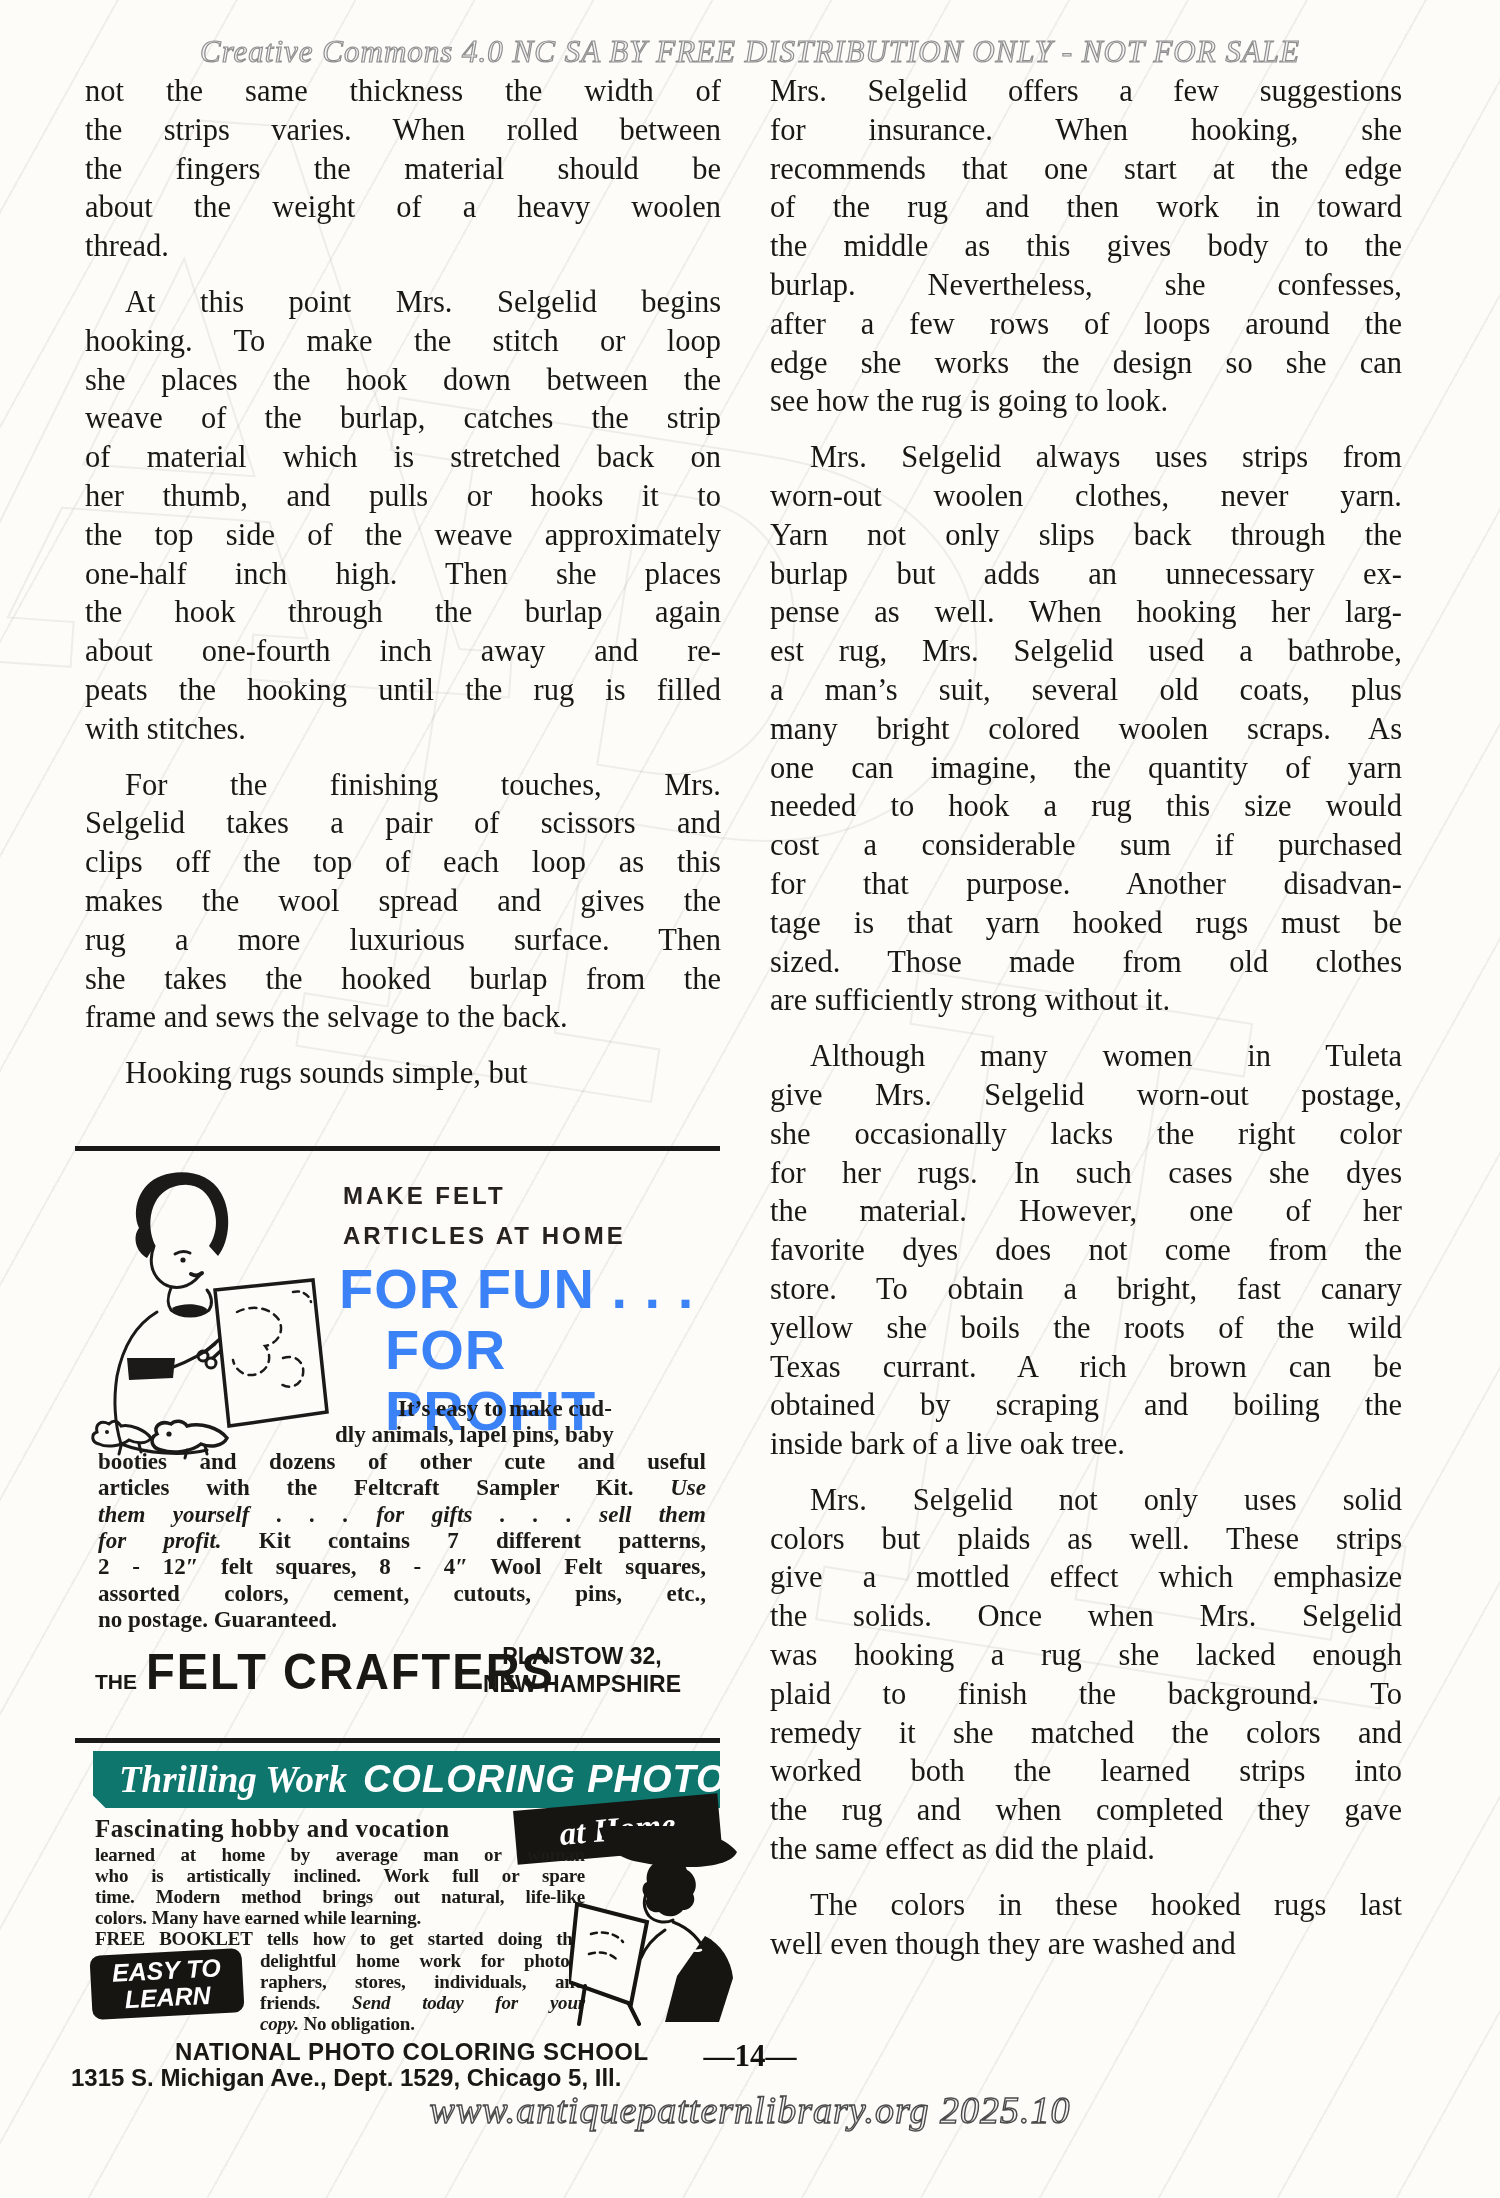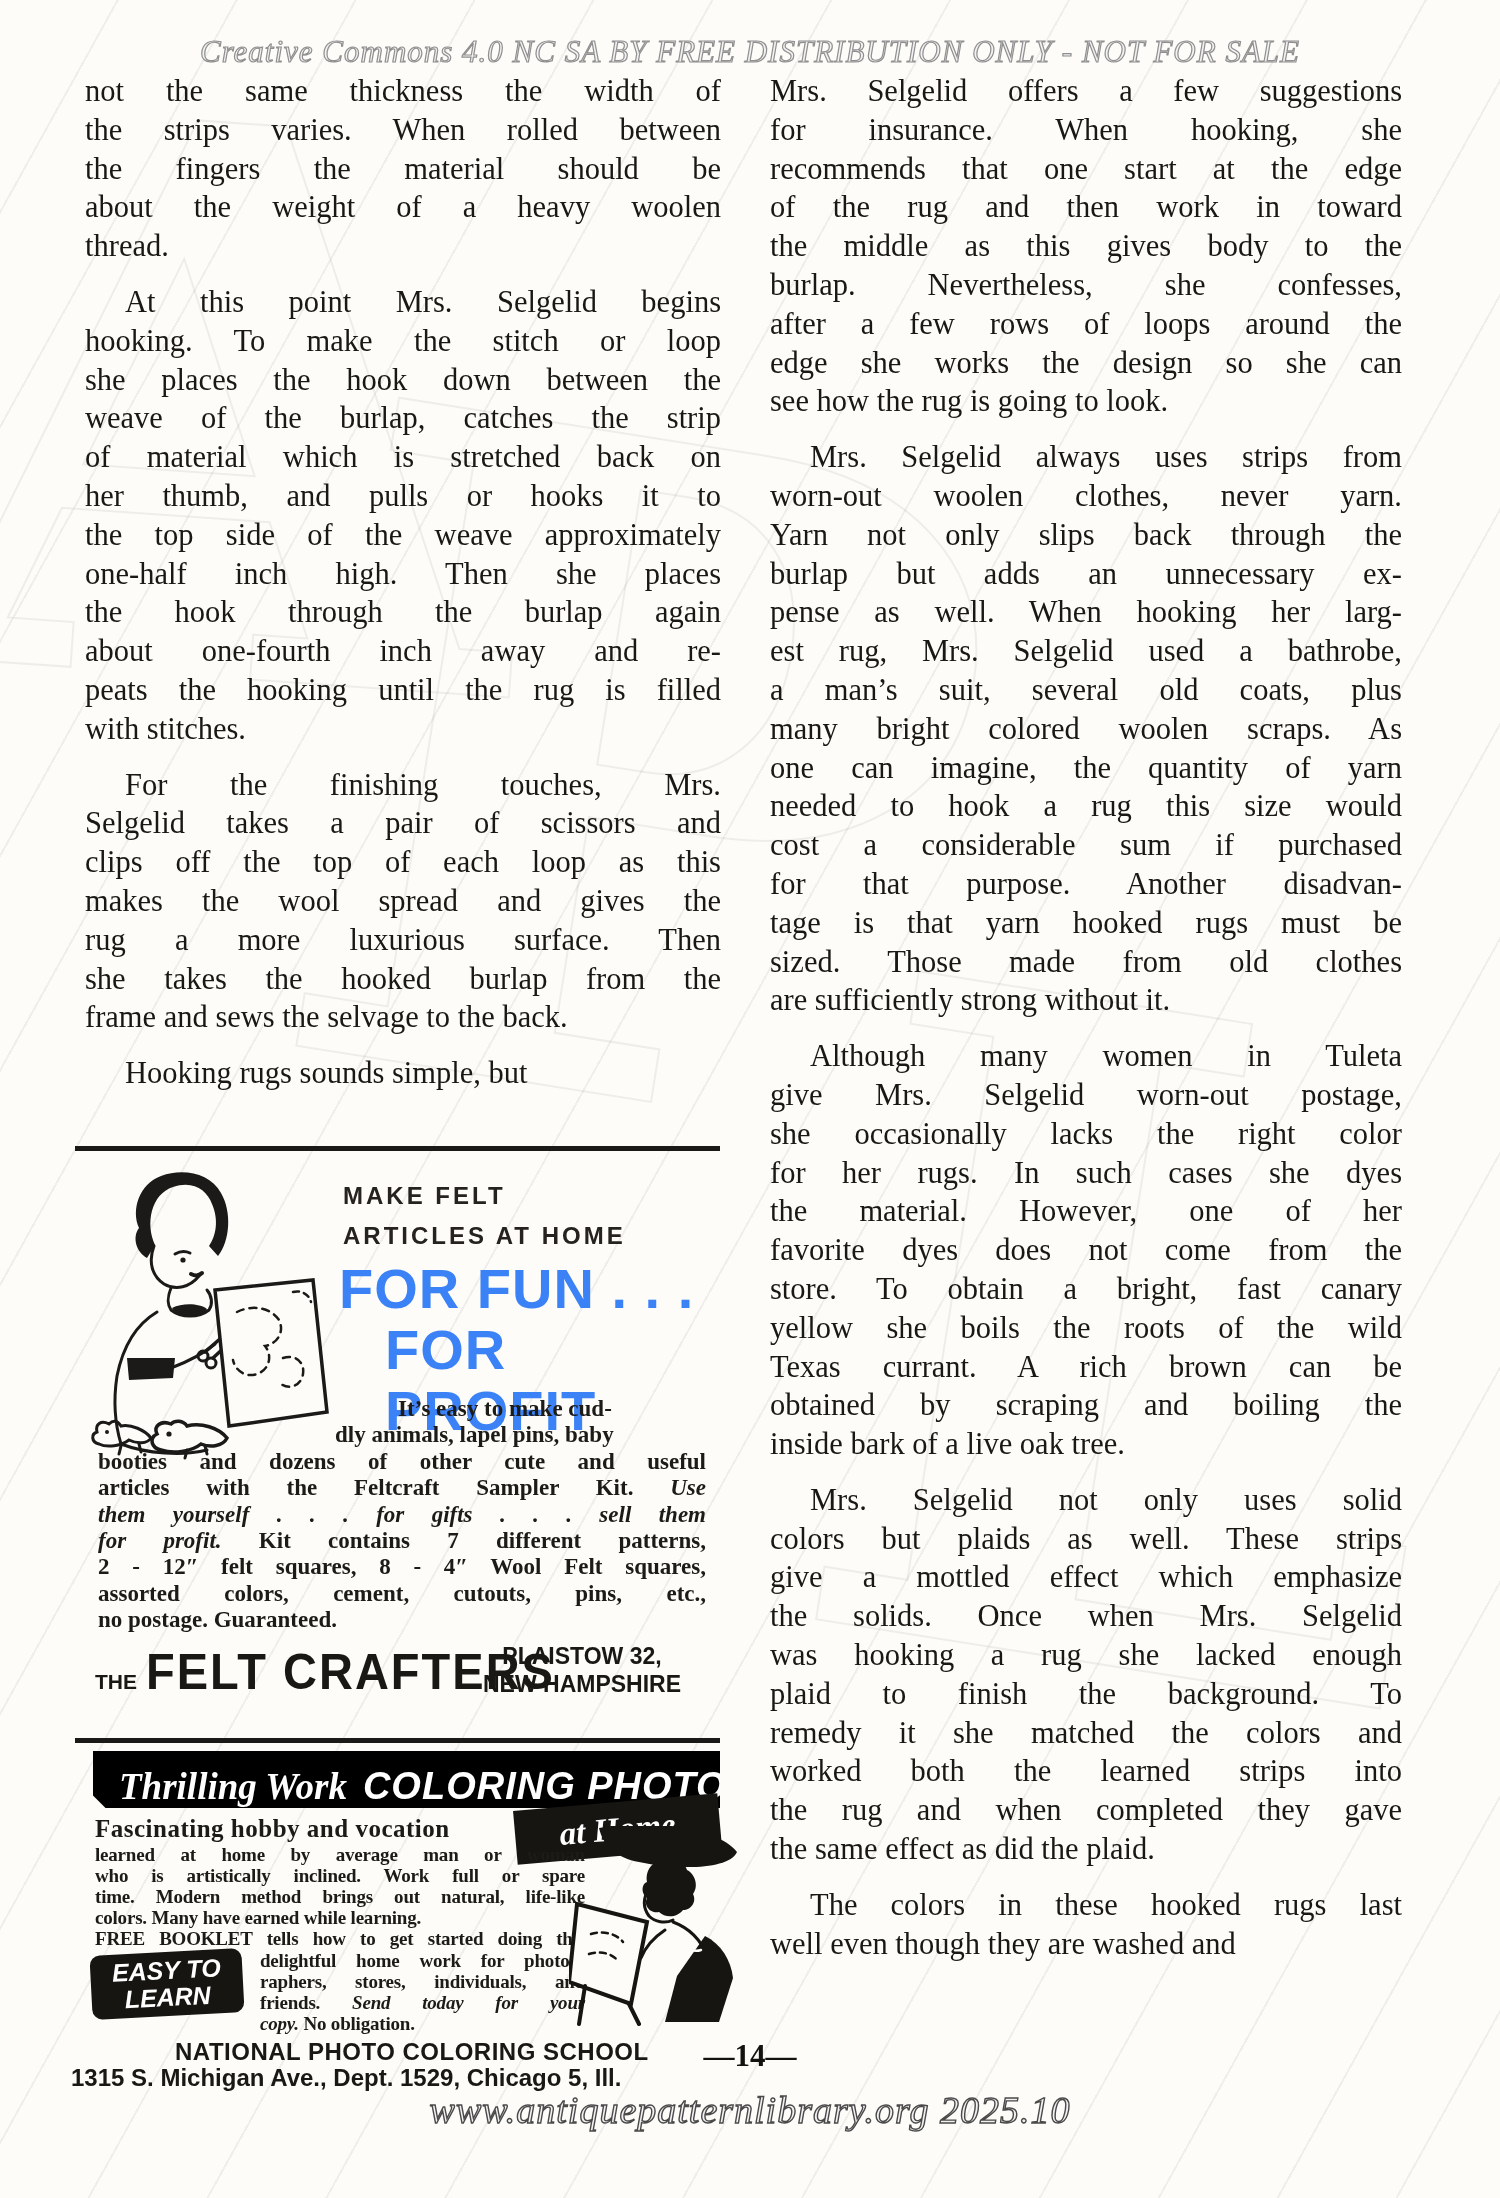--- a/index.html
+++ b/index.html
@@ -42,22 +42,22 @@
   .felt-brand{position:absolute;left:20px;top:500px;display:flex;align-items:flex-end;}
   .felt-the{font-family:"Liberation Sans",sans-serif;font-weight:bold;font-size:21px;
             margin-right:9px;padding-bottom:7px;}
   .felt-name{font-family:"Liberation Sans",sans-serif;font-weight:bold;font-size:47px;
              letter-spacing:2px;transform:scaleY(1.08);transform-origin:bottom left;}
   .felt-addr{position:absolute;left:382px;top:496px;width:250px;text-align:center;
              font-family:"Liberation Sans",sans-serif;font-weight:bold;font-size:23px;line-height:28px;}
   
   .photo-ad{position:absolute;left:75px;top:1738px;width:645px;height:335px;}
   .photo-ad .adrule{position:absolute;left:0;top:0;width:100%;height:5px;background:#1c1a18;}
-  .banner{position:absolute;left:18px;top:13px;width:627px;height:57px;background:#000000;
-          display:flex;align-items:flex-end;padding-left:26px;box-sizing:border-box;
+  .banner{position:absolute;left:18px;top:13px;width:627px;height:57px;background:#0f766e;
+          display:flex;align-items:center;padding-left:26px;box-sizing:border-box;
           clip-path:polygon(0 0,100% 0,100% 100%,2% 100%,0 78%);}
   .banner .script{color:#fff;font-style:italic;font-weight:bold;font-size:37px;margin-right:16px;
                   font-family:"Liberation Serif",serif;white-space:nowrap;}
   .banner .bold{color:#fff;font-style:italic;font-weight:bold;font-size:38px;letter-spacing:1px;
                 font-family:"Liberation Sans",sans-serif;white-space:nowrap;}
   .athome{position:absolute;left:440px;top:64px;width:205px;height:54px;background:#171512;
           transform:rotate(-5deg);display:flex;align-items:center;justify-content:center;
           color:#fff;font-style:italic;font-weight:bold;font-size:33px;font-family:"Liberation Serif",serif;}
   .photo-body{position:absolute;left:20px;top:76px;width:490px;font-weight:bold;font-size:19px;
               line-height:21px;letter-spacing:-0.2px;color:#1d1b18;}

